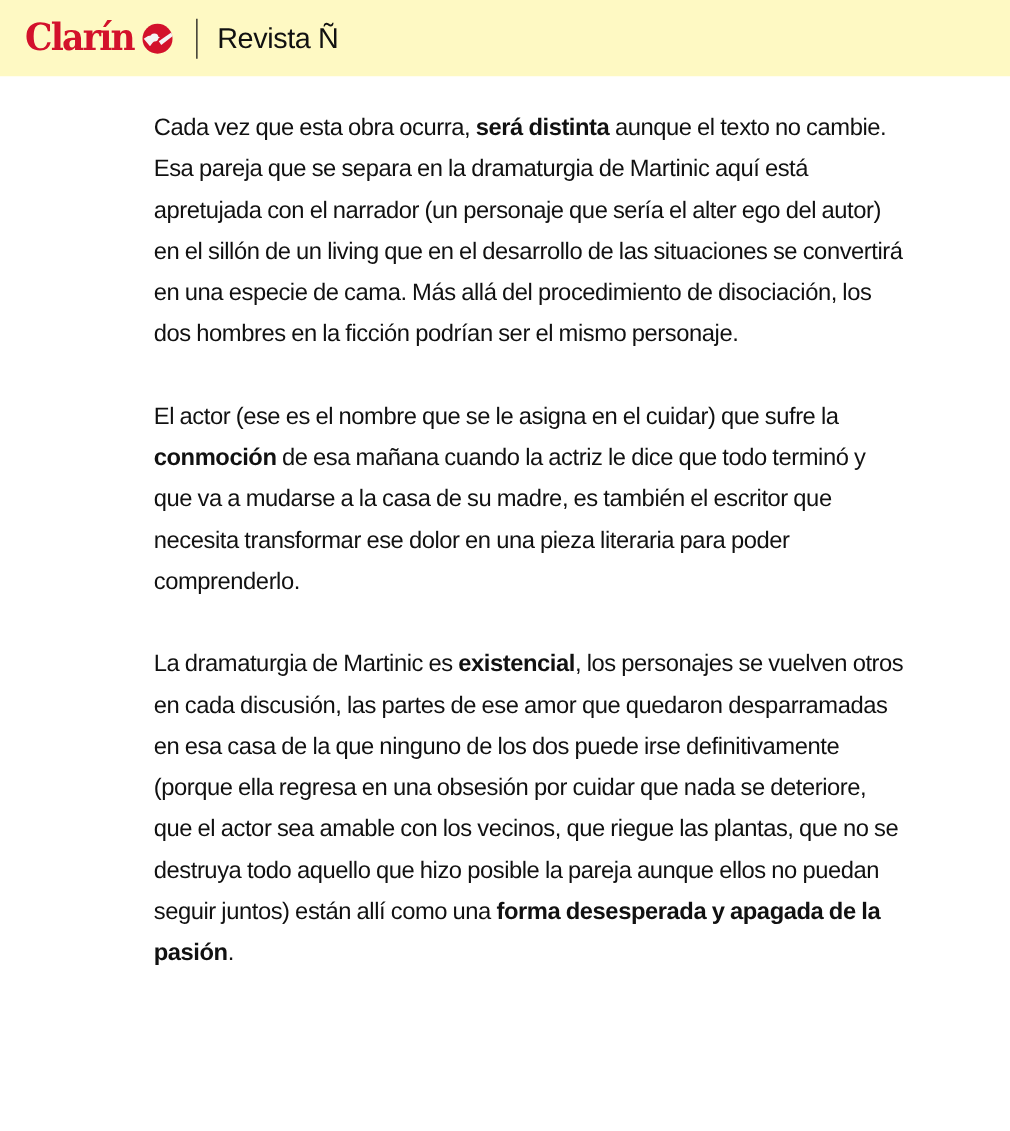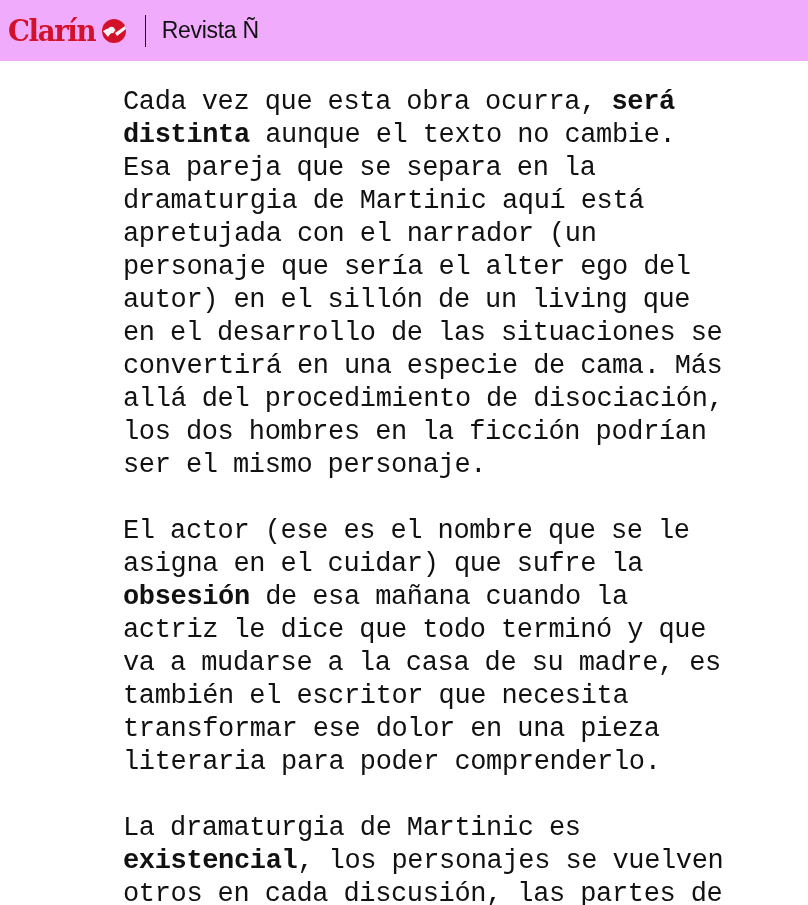--- a/index.html
+++ b/index.html
@@ -1,24 +1,24 @@
 <!DOCTYPE html>
 <html><head>
   <meta charset="utf-8">
   <style>
     * { margin: 0; padding: 0; box-sizing: border-box; }
     html, body { width: 808px; height: 905px; background: #ffffff; overflow: hidden; }
     body { font-family: "Liberation Serif", serif; color: #111111; }
 
     .header {
       height: 61px;
-      background: #f0abfc;
+      background: #fef9c3;
       display: flex;
       align-items: center;
-      padding-left: 8px;
+      padding-left: 20px;
       position: relative;
     }
     .logo {
       display: flex;
       align-items: center;
       height: 40px;
     }
     .logo-word {
       font-family: "DejaVu Serif", serif;
       font-weight: bold;
@@ -51,22 +51,22 @@
       letter-spacing: -0.3px;
     }
 
     .article {
       position: absolute;
       left: 123px;
       top: 86px;
       width: 604px;
     }
     .article p {
-      font-family: Liberation Mono, monospace;
-      font-size: 27px;
+      font-family: Liberation Sans, sans-serif;
+      font-size: 19px;
       line-height: 33px;
       letter-spacing: -0.35px;
       word-spacing: -0.5px;
       color: #111111;
       margin-bottom: 33px;
     }
     .article b { font-weight: bold; }
   </style>
 </head>
 <body>
@@ -83,18 +83,18 @@
   </a>
   <span class="divider"></span>
   <a class="section-name">Revista Ñ</a>
 </header>
 
 <main class="article">
   <p>
     <span>Cada vez que esta obra ocurra, </span><b>será distinta</b><span> aunque el texto no cambie. Esa pareja que se separa en la dramaturgia de Martinic aquí está apretujada con el narrador (un personaje que sería el alter ego del autor) en el sillón de un living que en el desarrollo de las situaciones se convertirá en una especie de cama. Más allá del procedimiento de disociación, los dos hombres en la ficción podrían ser el mismo personaje.</span>
   </p>
   <p>
-    <span>El actor (ese es el nombre que se le asigna en el cuidar) que sufre la </span><b>obsesión</b><span> de esa mañana cuando la actriz le dice que todo terminó y que va a mudarse a la casa de su madre, es también el escritor que necesita transformar ese dolor en una pieza literaria para poder comprenderlo.</span>
+    <span>El actor (ese es el nombre que se le asigna en el cuidar) que sufre la </span><b>conmoción</b><span> de esa mañana cuando la actriz le dice que todo terminó y que va a mudarse a la casa de su madre, es también el escritor que necesita transformar ese dolor en una pieza literaria para poder comprenderlo.</span>
   </p>
   <p>
     <span>La dramaturgia de Martinic es </span><b>existencial</b><span>, los personajes se vuelven otros en cada discusión, las partes de ese amor que quedaron desparramadas en esa casa de la que ninguno de los dos puede irse definitivamente (porque ella regresa en una obsesión por cuidar que nada se deteriore, que el actor sea amable con los vecinos, que riegue las plantas, que no se destruya todo aquello que hizo posible la pareja aunque ellos no puedan seguir juntos) están allí como una </span><b>forma desesperada y apagada de la pasión</b><span>.</span>
   </p>
 </main>
 
 </body></html>

